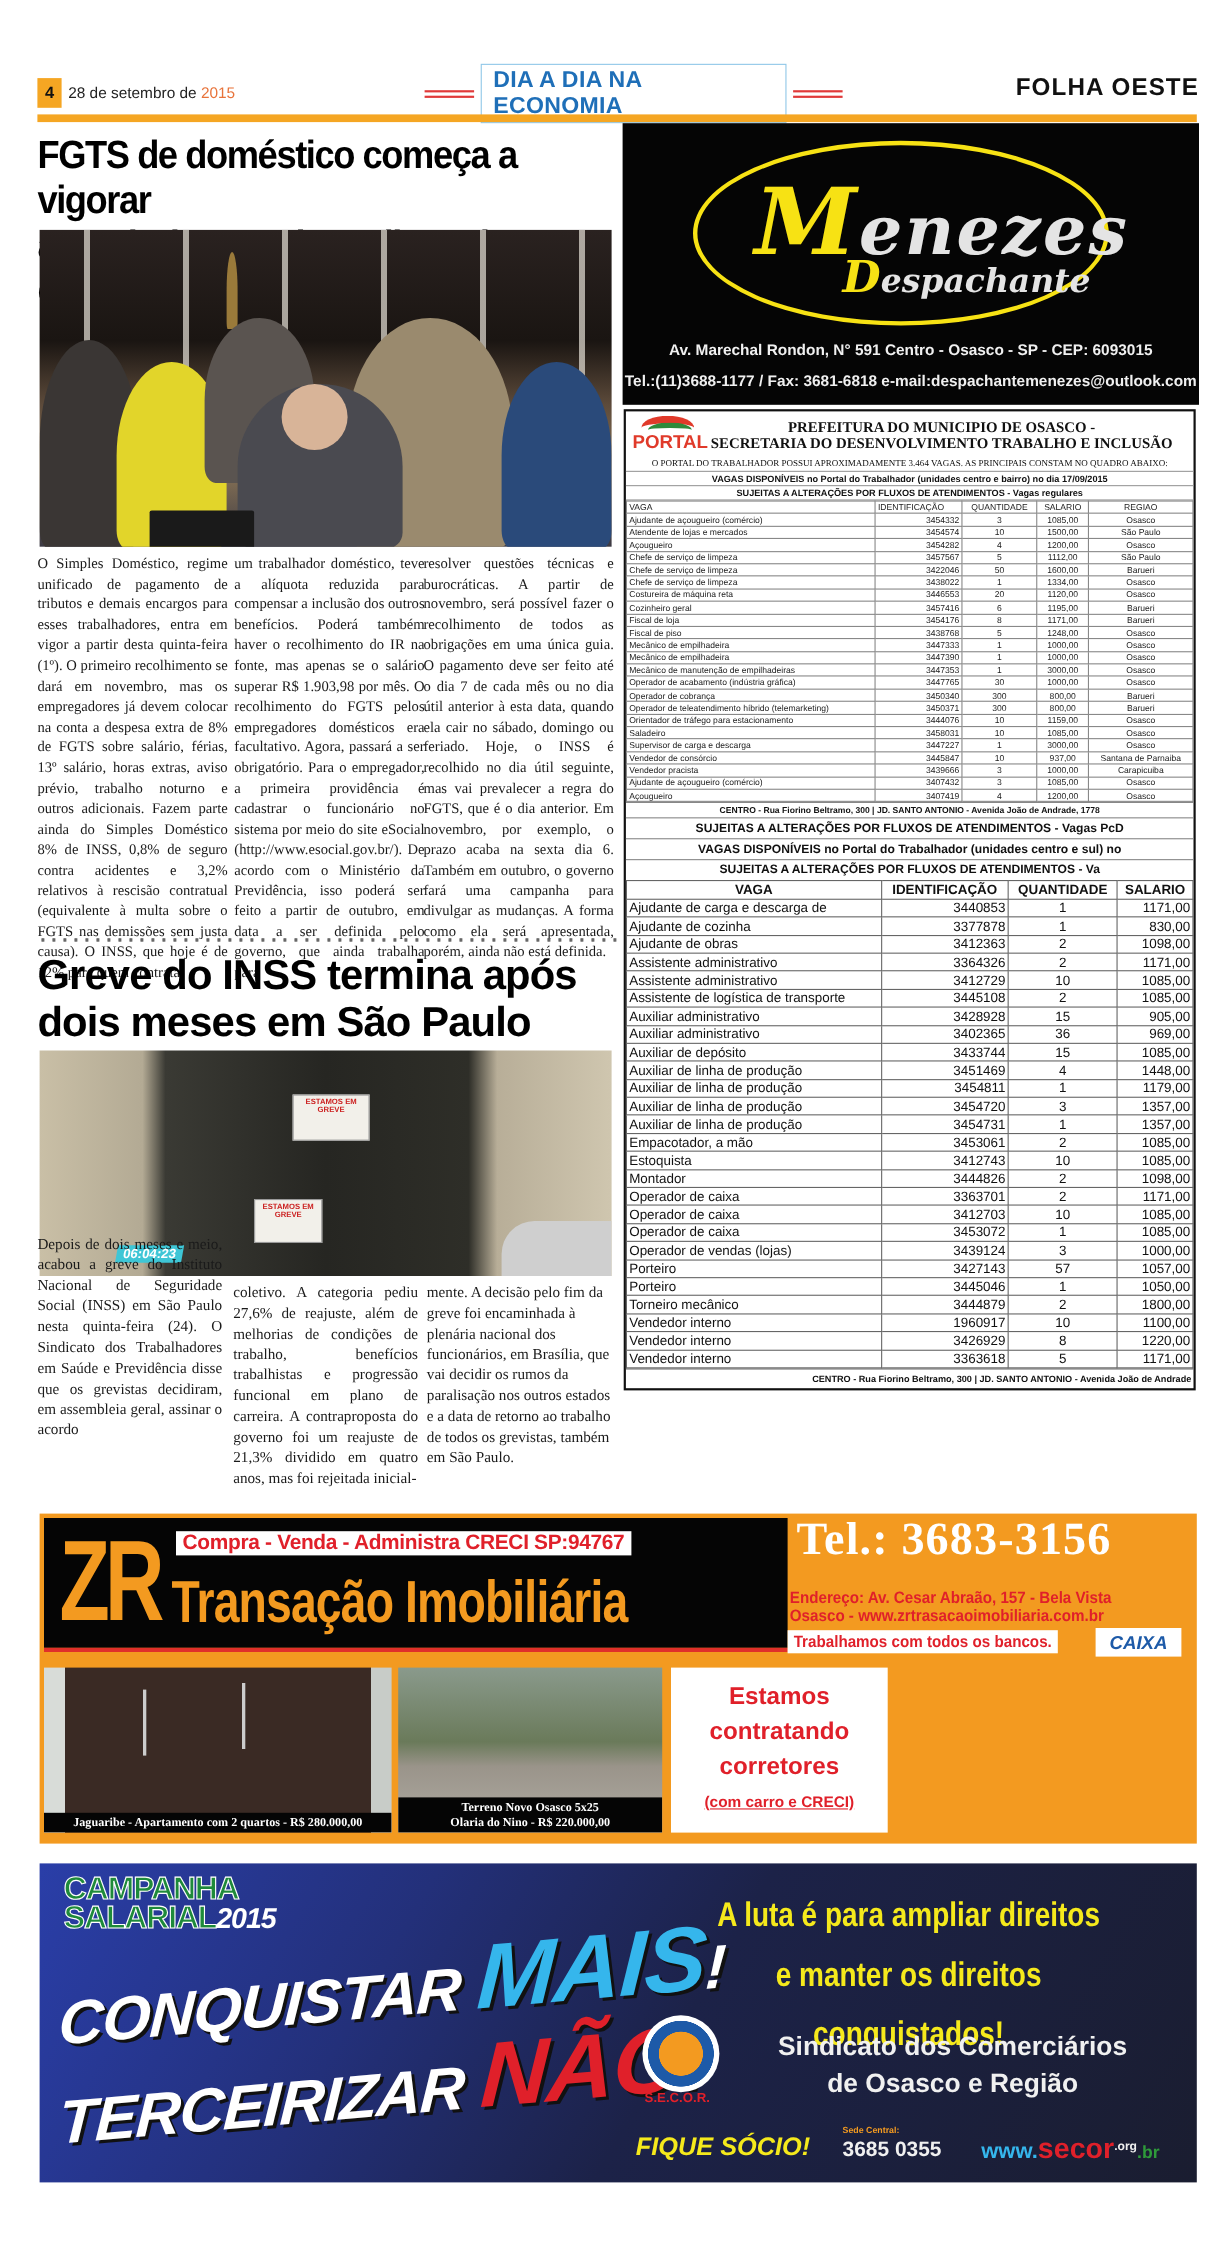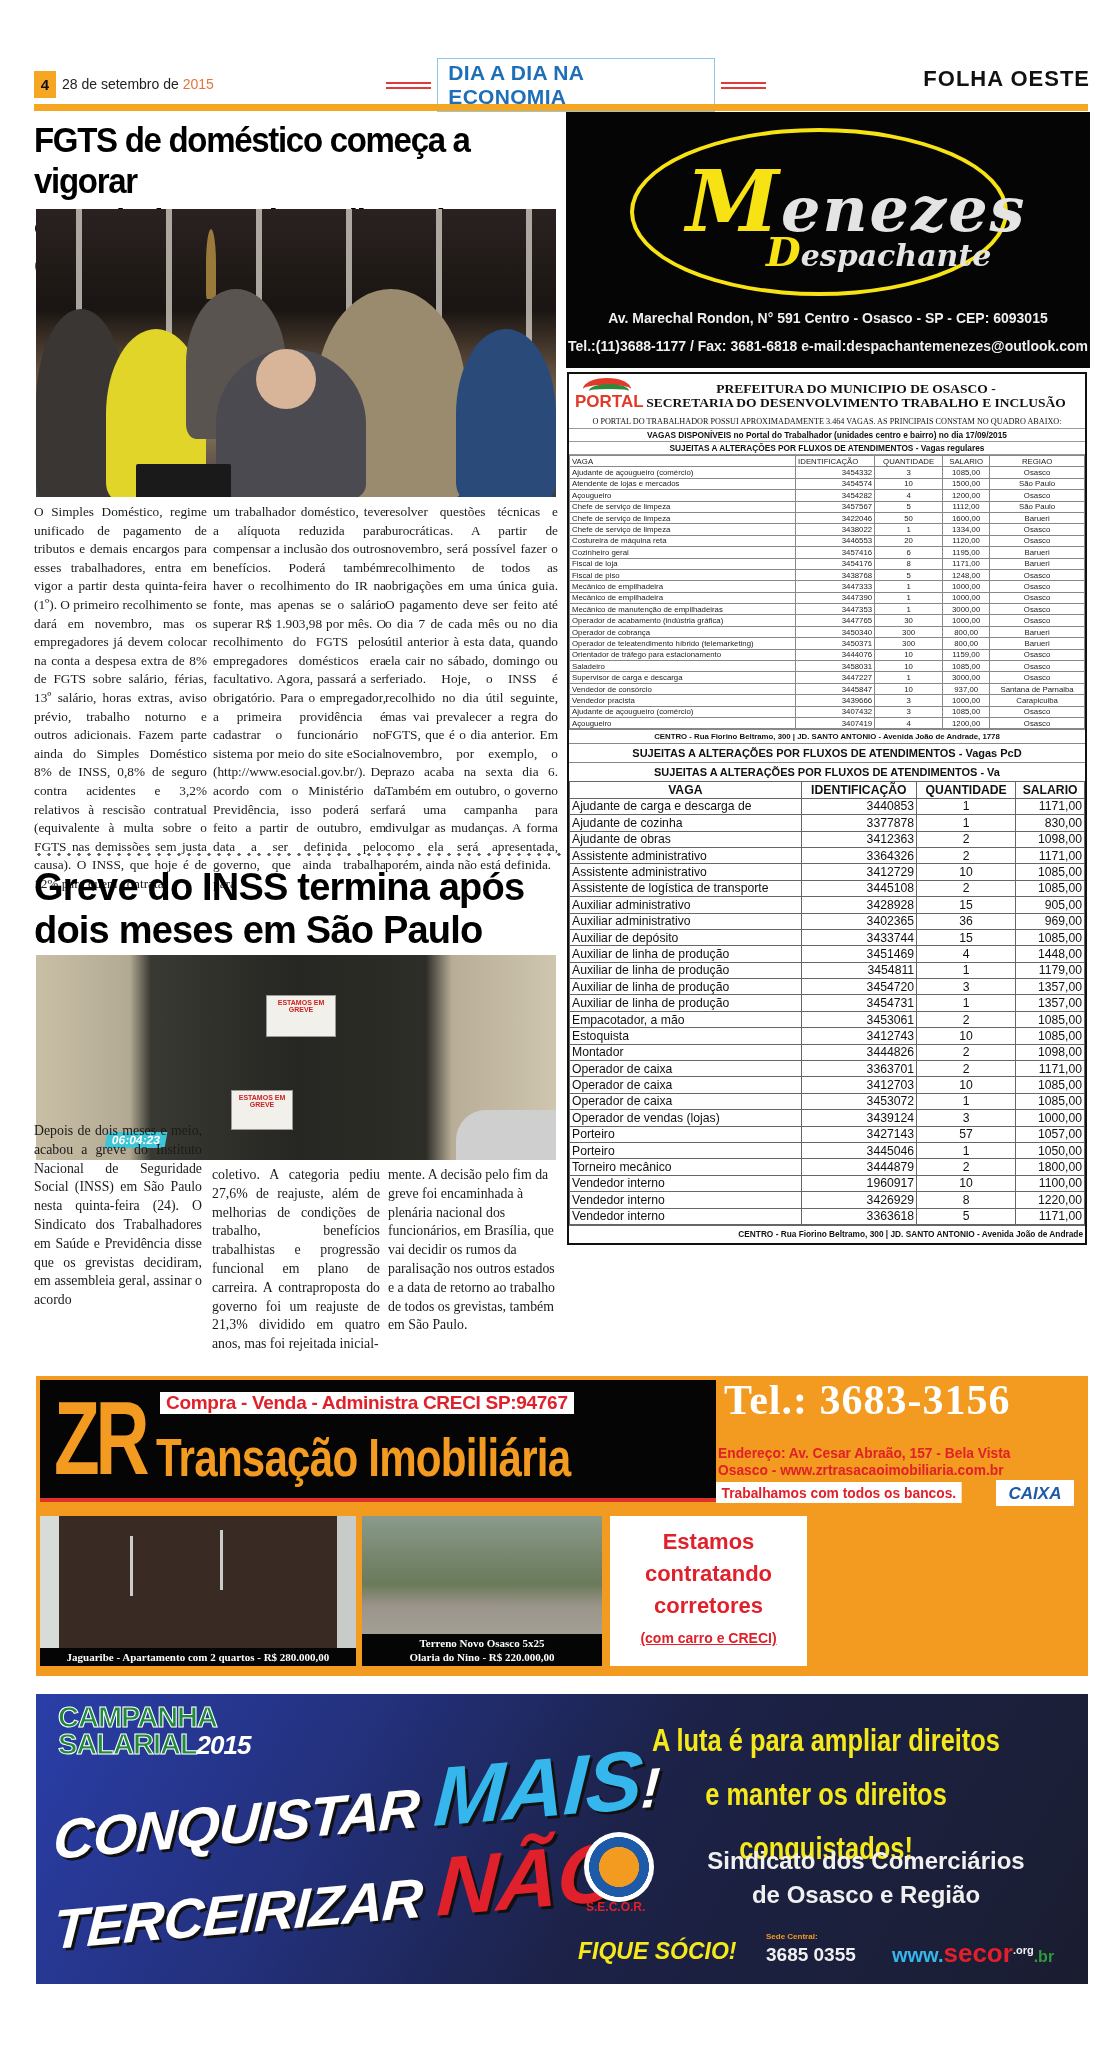--- a/index.html
+++ b/index.html
@@ -341,20 +341,21 @@
           <td>Açougueiro</td>
           <td class="n">3407419</td>
           <td class="c">4</td>
           <td class="c">1200,00</td>
           <td class="c">Osasco</td>
         </tr>
       </tbody>
   </table>
   <div class="foot">CENTRO - Rua Fiorino Beltramo, 300  |  JD. SANTO ANTONIO - Avenida João de Andrade, 1778</div>
   <div class="band2">SUJEITAS A ALTERAÇÕES POR FLUXOS DE ATENDIMENTOS - Vagas PcD</div>
+  <div class="band3">VAGAS DISPONÍVEIS no Portal do Trabalhador (unidades centro e sul) no</div>
   <div class="band3">SUJEITAS A ALTERAÇÕES POR FLUXOS DE ATENDIMENTOS - Va</div>
   <table class="t2">
     <thead>
         <tr id="t2head">
           <th class="c">VAGA</th>
           <th class="c">IDENTIFICAÇÃO</th>
           <th class="c">QUANTIDADE</th>
           <th class="c">SALARIO</th>
         </tr>
       </thead>

